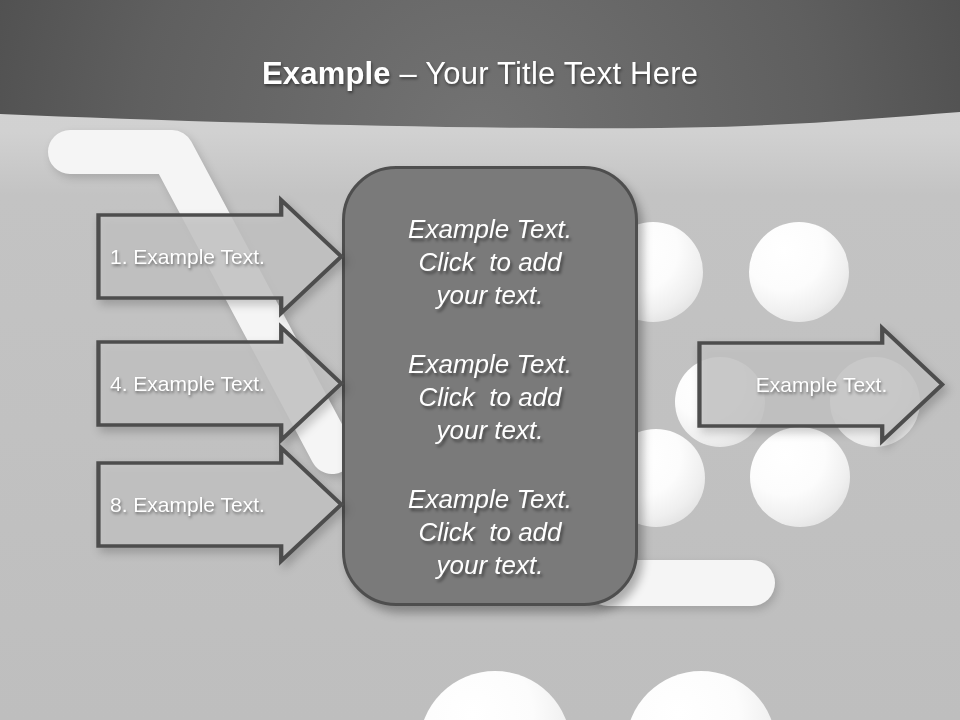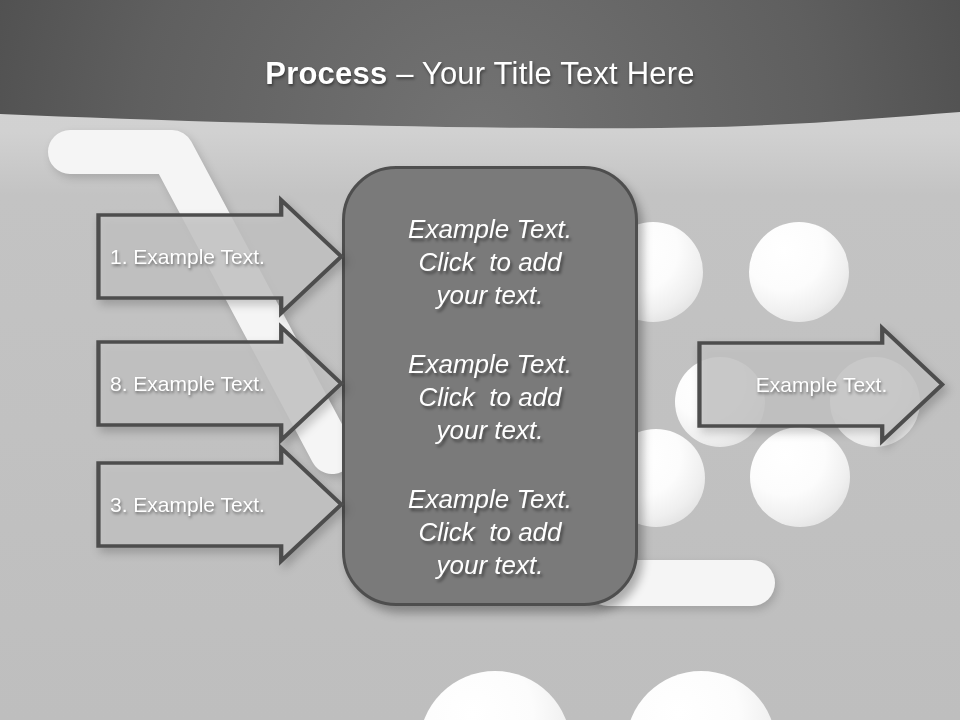--- a/index.html
+++ b/index.html
@@ -106,40 +106,40 @@
     <defs>
       <radialGradient id="hg" gradientUnits="userSpaceOnUse" cx="480" cy="138" r="620">
         <stop offset="0" stop-color="#737373"></stop>
         <stop offset="0.55" stop-color="#5f5f5f"></stop>
         <stop offset="1" stop-color="#474747"></stop>
       </radialGradient>
     </defs>
     <path d="M0,0 H960 V112 C 870,119 780,127 660,128 C 450,129.5 190,122 0,114 Z" fill="url(#hg)"></path>
   </svg>
   <h1 class="title" style="margin:0;font-weight:400;">
-    <span class="b">Process</span><span class="r"> – Your Title Text Here</span>
+    <span class="b">Example</span><span class="r"> – Your Title Text Here</span>
   </h1>
 
   <div class="arrow a1">
     <svg viewBox="0 0 203 117" preserveAspectRatio="none">
       <polygon points="2,17 151,17 151,2 200,58.5 151,115 151,100 2,100" fill="rgba(198,198,198,0.82)" stroke="#4d4d4d" stroke-width="3.5"></polygon>
     </svg>
     <span class="alabel">1. Example Text.</span>
   </div>
   <div class="arrow a2">
     <svg viewBox="0 0 203 117" preserveAspectRatio="none">
       <polygon points="2,17 151,17 151,2 200,58.5 151,115 151,100 2,100" fill="rgba(198,198,198,0.82)" stroke="#4d4d4d" stroke-width="3.5"></polygon>
     </svg>
-    <span class="alabel">8. Example Text.</span>
+    <span class="alabel">4. Example Text.</span>
   </div>
   <div class="arrow a3">
     <svg viewBox="0 0 203 117" preserveAspectRatio="none">
       <polygon points="2,17 151,17 151,2 200,58.5 151,115 151,100 2,100" fill="rgba(198,198,198,0.82)" stroke="#4d4d4d" stroke-width="3.5"></polygon>
     </svg>
-    <span class="alabel">3. Example Text.</span>
+    <span class="alabel">8. Example Text.</span>
   </div>
 
   <div class="arrow ar">
     <svg viewBox="0 0 203 117" preserveAspectRatio="none">
       <polygon points="2,17 151,17 151,2 200,58.5 151,115 151,100 2,100" fill="rgba(198,198,198,0.82)" stroke="#4d4d4d" stroke-width="3.5"></polygon>
     </svg>
     <span class="alabel">Example Text.</span>
   </div>
 
 </div>

